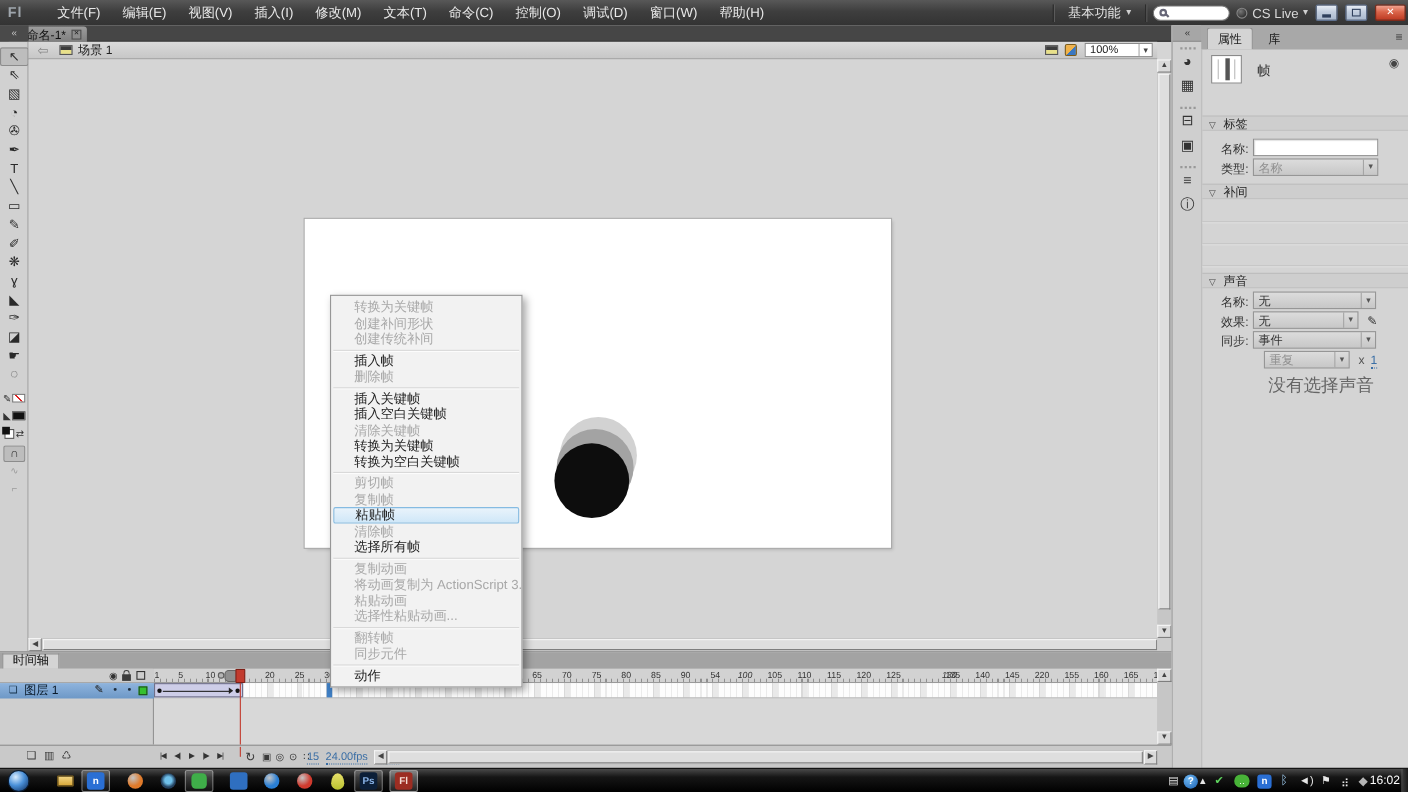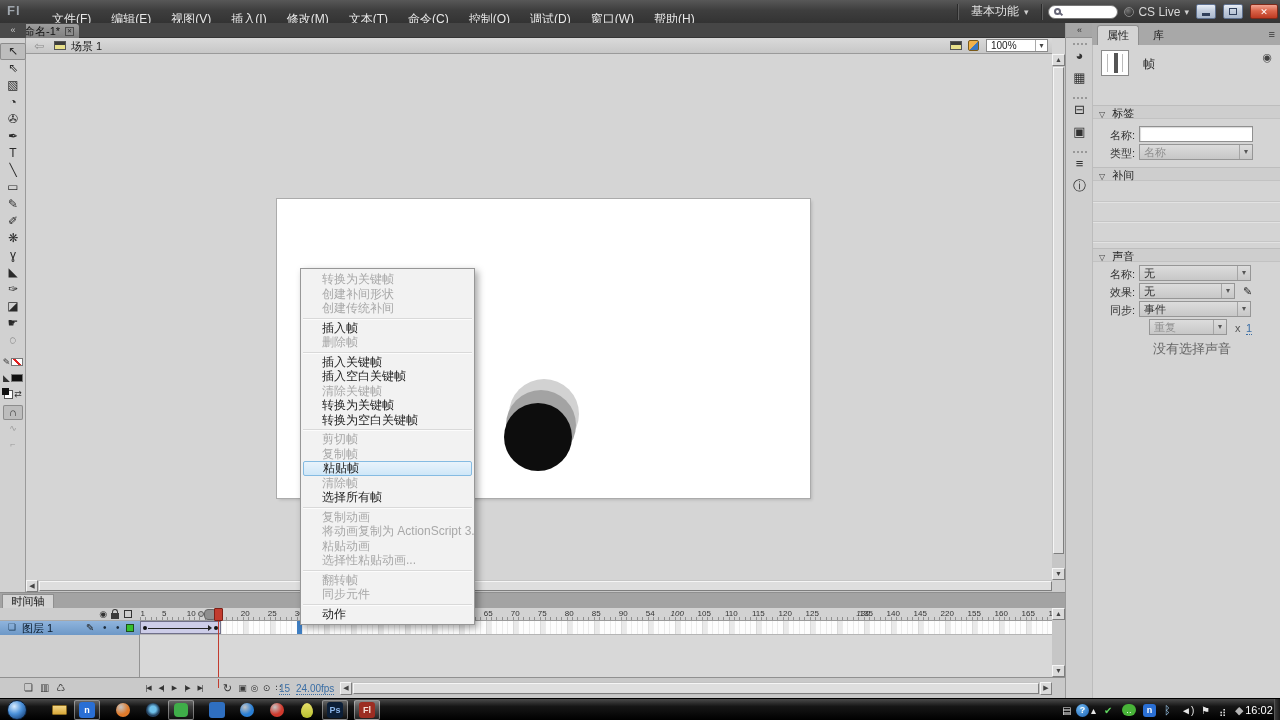--- a/index.html
+++ b/index.html
@@ -6,21 +6,21 @@
   html,body{background:#222}
   #app{position:relative;width:1280px;height:720px;overflow:hidden;
        font-family:"Liberation Sans","DejaVu Sans",sans-serif;background:#d5d5d5;margin:0 auto}
   .abs{position:absolute}
 
   
   #menubar{position:absolute;left:0;top:0;width:1280px;height:23px;
     background:linear-gradient(#585858,#3e3e3e 45%,#333);color:#e6e6e6;font-size:12px}
   #fl-logo{position:absolute;left:7px;top:3px;color:#9fa6ad;font-weight:bold;font-size:13px;letter-spacing:1px}
   #menu-items{position:absolute;left:42px;top:0;height:23px;display:flex}
-  .menu-item{line-height:23px;padding:8px 10px;color:#e9e9e9;cursor:default}
+  .menu-item{line-height:23px;padding:0 10px;color:#e9e9e9;cursor:default}
   #mb-right{position:absolute;right:2px;top:0;height:23px;display:flex;align-items:center;gap:6px}
   .mb-sep{width:1px;height:16px;background:#2a2a2a;box-shadow:1px 0 0 #5f5f5f}
   #workspace-btn{display:flex;align-items:center;gap:5px;padding:1px 7px;color:#e2e2e2}
   .dd{font-size:9px;color:#cfcfcf}
   #searchbox{width:70px;height:14px;background:#fff;border:1px solid #777;border-radius:8px;display:flex;align-items:center;padding-left:5px}
   .mag{width:7px;height:7px;border:2px solid #667;border-radius:50%;position:relative;display:inline-block}
   .mag::after{content:"";position:absolute;width:4px;height:2px;background:#667;transform:rotate(45deg);right:-4px;bottom:-2px}
   #cslive{display:flex;align-items:center;gap:4px;color:#d8d8d8}
   .csdot{width:10px;height:10px;border-radius:50%;background:radial-gradient(circle at 35% 30%,#777,#1a1a1a);border:1px solid #888}
   .winbtn{width:20px;height:15px;border:1px solid #5f718f;border-radius:2px;margin-left:1px;
@@ -118,21 +118,21 @@
     border-bottom:1px solid #c2c2c2;font-size:11px;color:#222;padding-left:6px;line-height:14px}
   .psec .tri{font-size:8px;color:#444;margin-right:4px}
   .plabel{position:absolute;width:40px;text-align:right;font-size:11px;color:#333}
   .pinput{position:absolute;height:16px;background:#fff;border:1px solid #909090;box-shadow:inset 1px 1px 1px rgba(0,0,0,.15)}
   .psel{position:absolute;height:16px;background:linear-gradient(#dcdcdc,#c7c7c7);border:1px solid #969696;
     font-size:11px;color:#333;display:flex;align-items:center;justify-content:space-between;padding-left:4px}
   .psel .dbtn{width:13px;height:14px;border-left:1px solid #a5a5a5;font-size:8px;color:#555;text-align:center;line-height:14px}
   .psel.disabled{color:#8f8f8f}
   .pline{position:absolute;left:0;width:188px;height:1px;background:#c6c6c6;box-shadow:0 1px 0 #e2e2e2}
   .hot{color:#3a6ea5;border-bottom:1px dotted #3a6ea5}
-  #snd-status{position:absolute;left:60px;font-size:13px;color:#666}
+  #snd-status{position:absolute;left:60px;font-size:16px;color:#666}
 
   
   #timeline{position:absolute;left:0;top:592px;width:1065px;height:106px;background:#c9c9c9;border-top:1px solid #8f8f8f}
   #tl-tabrow{position:absolute;left:0;top:0;width:1065px;height:15px;background:#a3a3a3}
   #tl-tab{position:absolute;left:2px;top:1px;width:52px;height:14px;background:#d4d4d4;border:1px solid #8f8f8f;
     border-bottom:none;font-size:11px;text-align:center;line-height:13px;color:#111}
   #tl-layers{position:absolute;left:0;top:15px;width:140px;height:69px;background:#cfcfcf;border-right:1px solid #949494}
   #tl-lhead{position:absolute;left:0;top:0;width:140px;height:13px;border-bottom:1px solid #a8a8a8;background:#cdcdcd}
   #tl-lhead .hico{position:absolute;top:1px;font-size:9px;color:#333}
   .lockicon{position:absolute;width:8px;height:6px;background:#3a3a3a}

